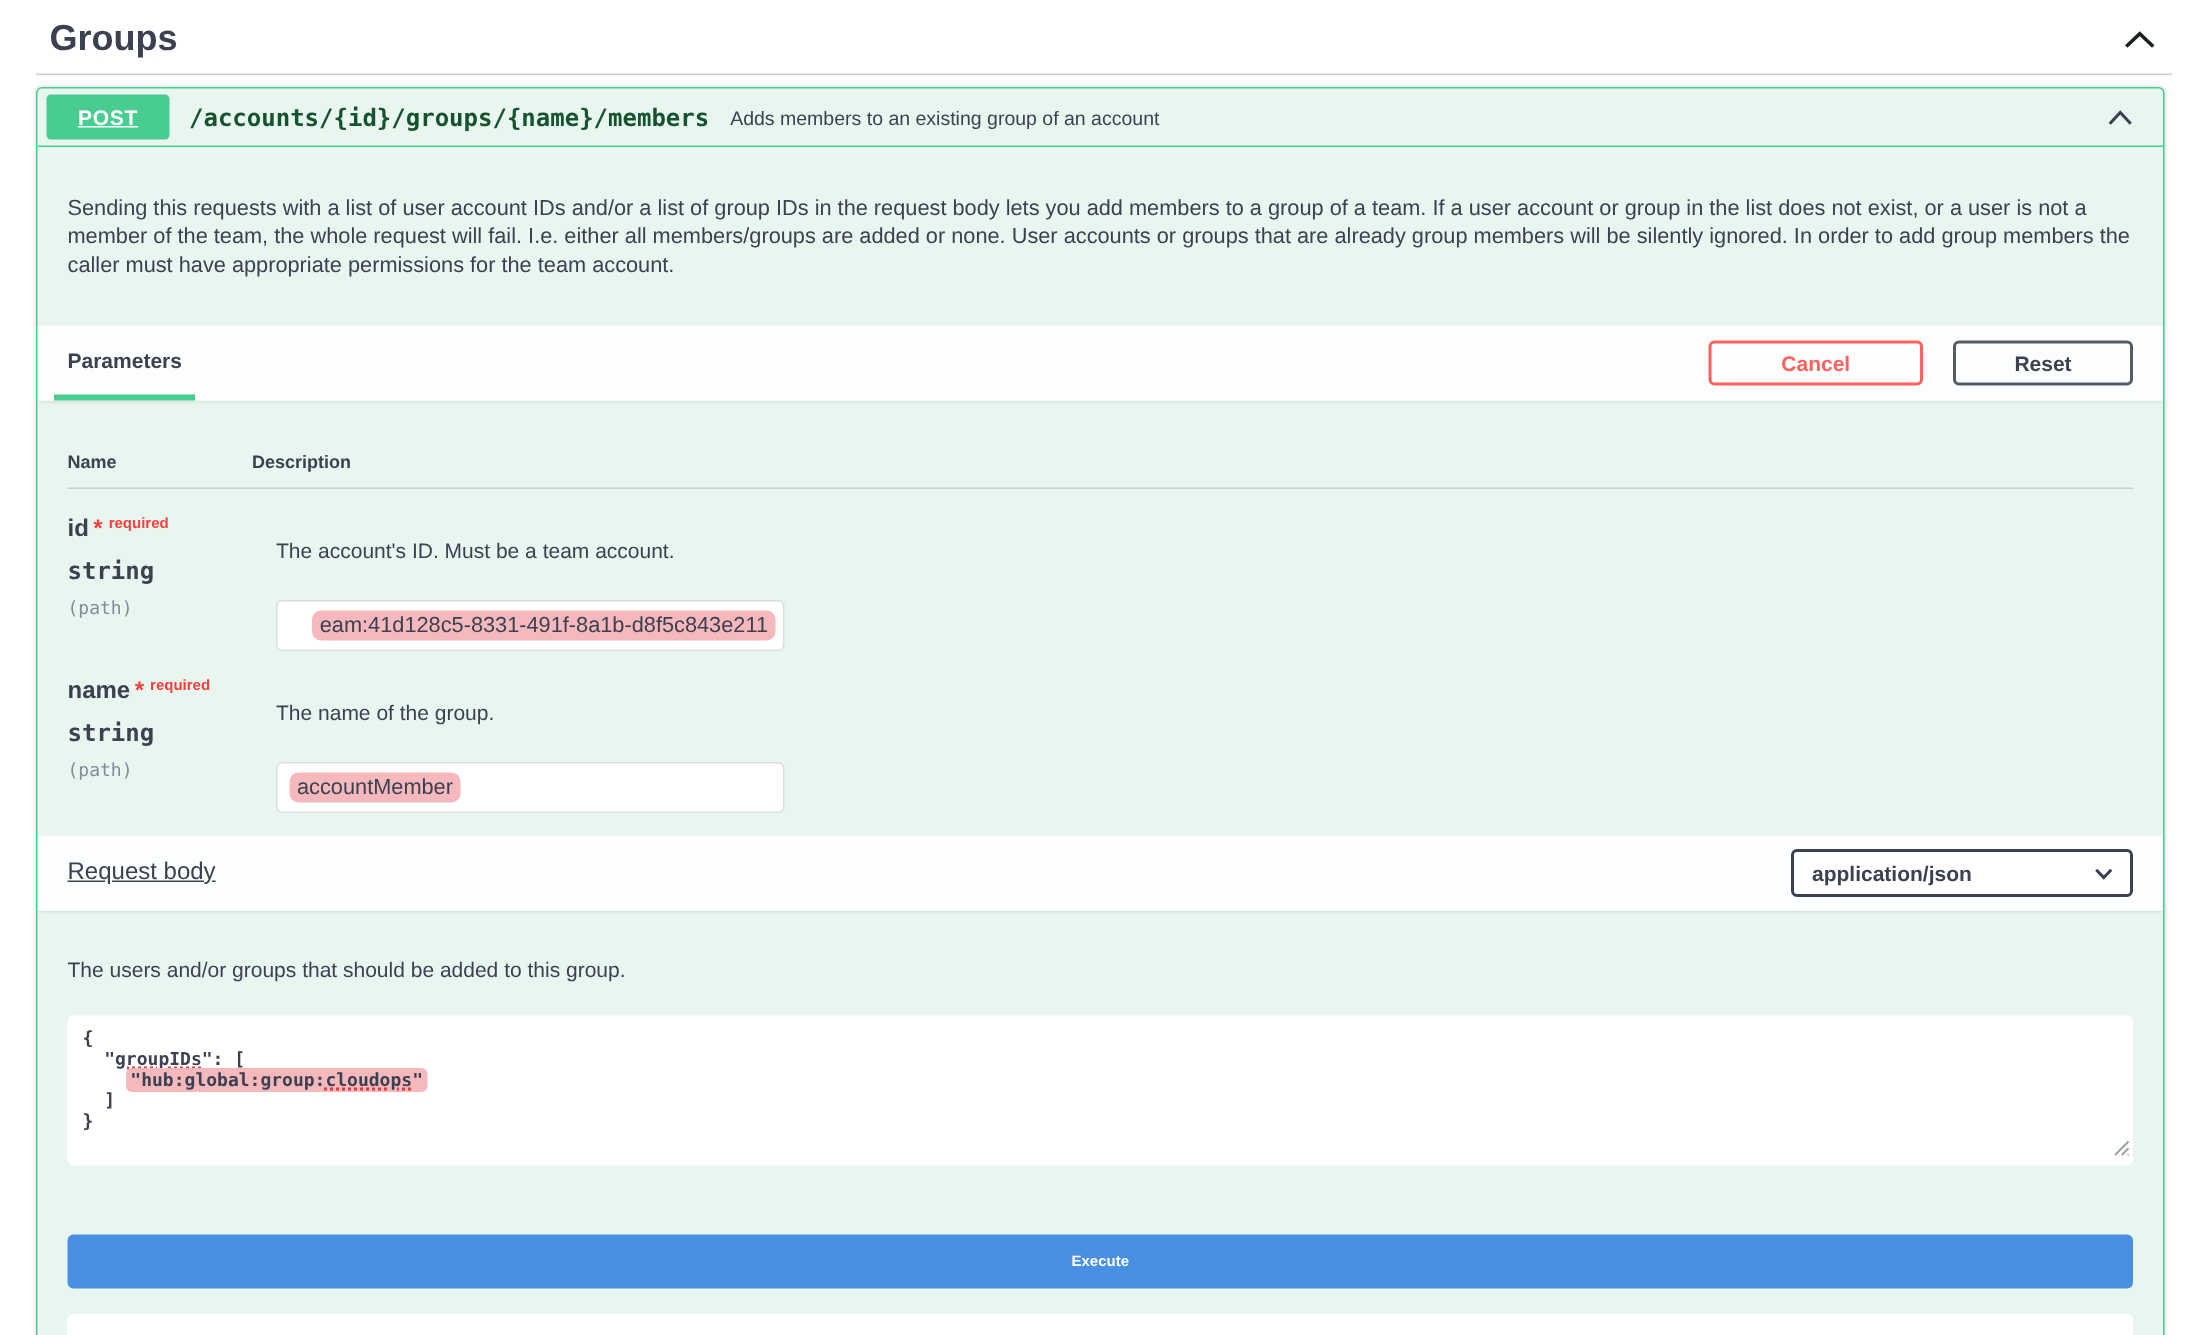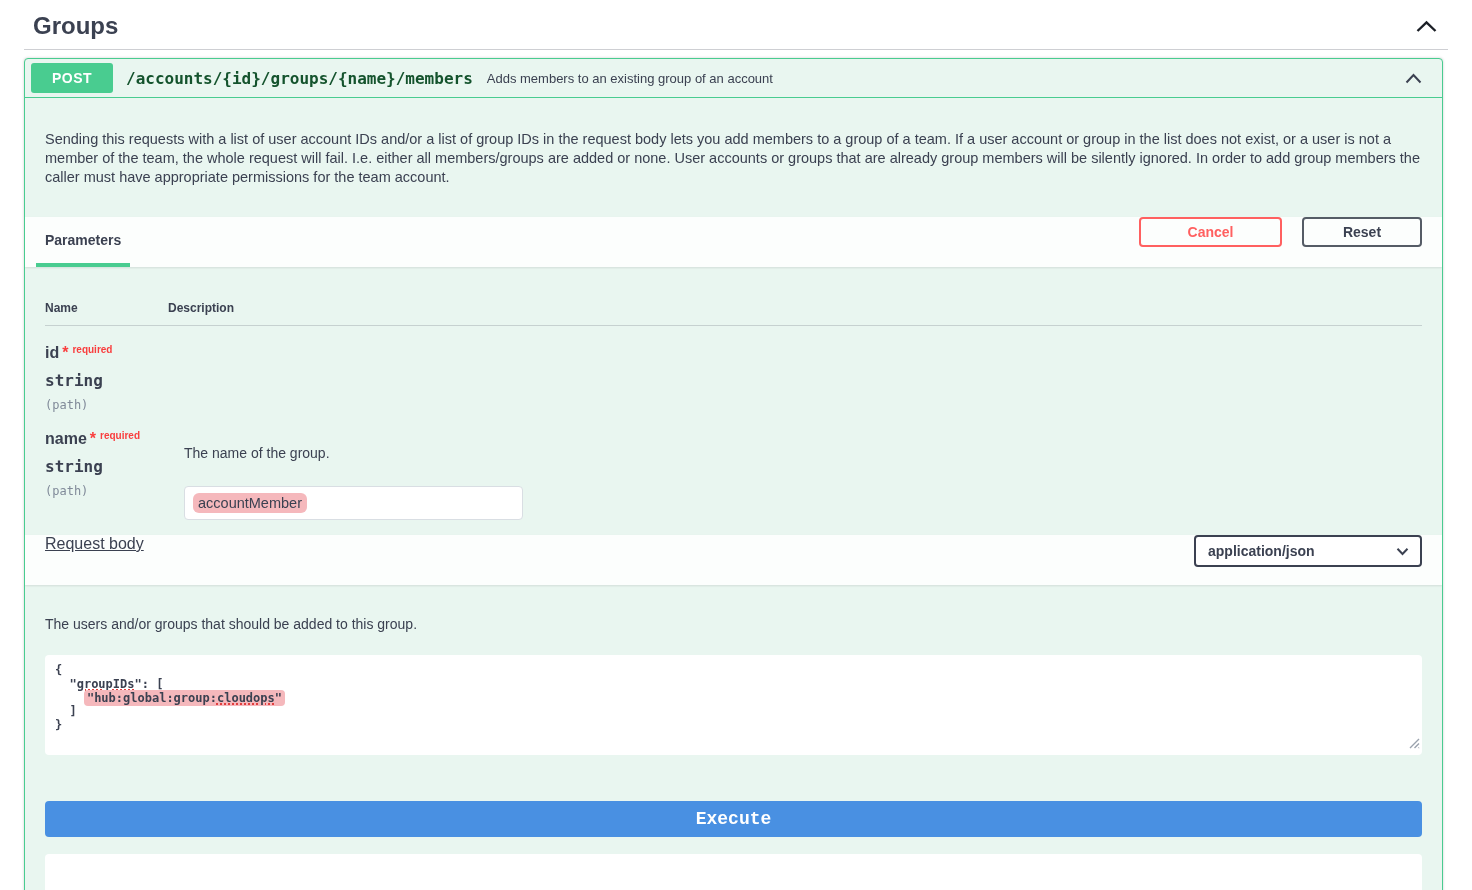--- a/index.html
+++ b/index.html
@@ -34,41 +34,41 @@
     display: flex; align-items: center;
     padding: 4px 20px 4px 6px;
     border-bottom: 1px solid #49cc90;
     cursor: pointer;
   }
   .method-badge {
     background: #49cc90; color: #fff;
     font-weight: 700; font-size: 14px;
     width: 82px; height: 30px;
     display: flex; align-items: center; justify-content: center;
-    border-radius: 3px; letter-spacing: .5px;
+    border-radius: 3px; letter-spacing: .5px; text-decoration: underline;
   }
   .path {
     margin-left: 13px;
     font-family: "DejaVu Sans Mono", monospace;
     font-weight: 700; font-size: 16px; color: #14532d;
   }
   .summary-desc { margin-left: 14px; font-size: 13px; color: #3b4151; }
   .summary .chev { margin-left: auto; }
 
   .op-description {
     padding: 32px 20px 30px;
     font-size: 14.5px; line-height: 19px; color: #3b4151;
   }
 
   
   .section-header {
     background: rgba(255,255,255,.85);
     box-shadow: 0 1px 2px rgba(0,0,0,.1);
     height: 50px;
-    display: flex; align-items: flex-start;
+    display: flex; align-items: center;
     padding: 0 20px;
     position: relative;
   }
   .tab {
     height: 100%;
     display: flex; align-items: center;
     font-size: 14px; font-weight: 700;
     padding: 0 9px; margin-left: -9px;
     border-bottom: 4px solid #49cc90;
     cursor: pointer;
@@ -148,22 +148,22 @@
     text-underline-offset: 2px;
   }
   .code-hl { background: #f5b8bc; border-radius: 4px; padding: 1px 3px; }
   .resize-handle { position: absolute; right: 2px; bottom: 2px; cursor: nwse-resize; }
 
   
   .execute-wrapper { padding: 26px 20px 0; }
   .btn-execute {
     width: 100%; height: 36px;
     background: #4990e2; border: none; border-radius: 4px;
-    color: #fff; font-size: 18px; font-weight: 700;
-    font-family: Liberation Mono, monospace;
+    color: #fff; font-size: 10px; font-weight: 700;
+    font-family: Liberation Sans, sans-serif;
     cursor: pointer;
   }
   .responses-start {
     margin: 17px 20px 0;
     background: #fff; border-radius: 4px;
     height: 60px;
   }
 </style>
 </head>
 <body>
@@ -206,20 +206,26 @@
       <span>Description</span>
     </div>
 
     <div class="param-row">
       <div>
         <div class="param-name-line">
           <span>id</span><span class="req-star">*</span><span class="req-label">required</span>
         </div>
         <div class="param-type">string</div>
         <div class="param-loc">(path)</div>
+      </div>
+      <div>
+        <div class="param-desc">The account's ID. Must be a team account.</div>
+        <div class="param-input clip-left">
+          <span class="hl">eam:41d128c5-8331-491f-8a1b-d8f5c843e211</span>
+        </div>
       </div>
     </div>
 
     <div class="param-row">
       <div>
         <div class="param-name-line">
           <span>name</span><span class="req-star">*</span><span class="req-label">required</span>
         </div>
         <div class="param-type">string</div>
         <div class="param-loc">(path)</div>

